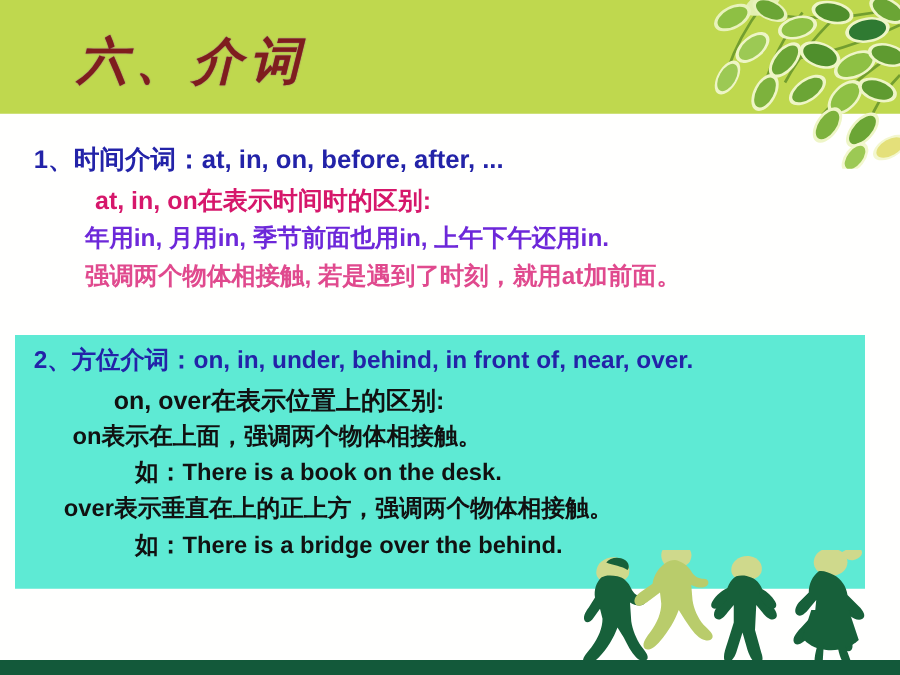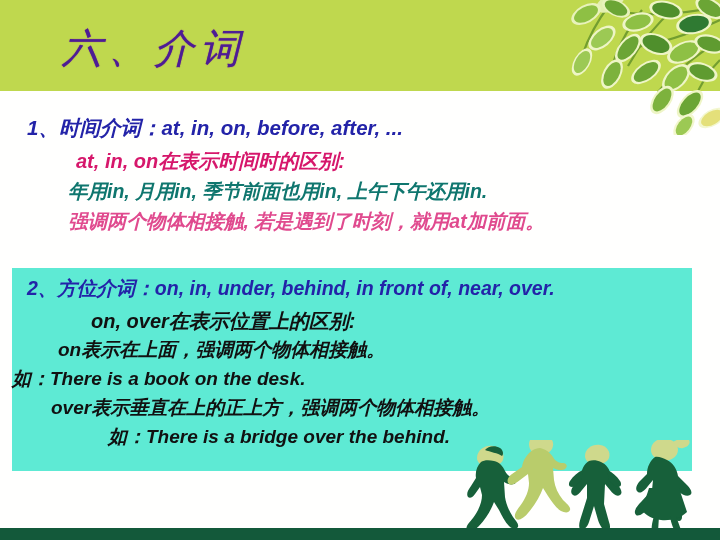--- a/index.html
+++ b/index.html
@@ -31,24 +31,24 @@
     height: 91px;
     background: #bfd84e;
     overflow: visible;
   }
   .banner-title {
     position: absolute;
     left: 62px;
     top: 21px;
     font-family: "DejaVu Serif", serif;
     font-size: 40px;
-    font-weight: normal;
+    font-weight: bold;
     font-style: italic;
     letter-spacing: 6px;
-    color: #4c1d95;
+    color: #7f1d1d;
     white-space: nowrap;
     text-shadow: 0 0 1px #7d2482;
   }
 
   
   .leaf-deco {
     position: absolute;
     right: 0;
     top: 0;
     width: 250px;
@@ -59,41 +59,40 @@
   
   .sec1 {
     position: absolute;
     left: 0;
     top: 118px;
     width: 720px;
   }
   .line {
     white-space: nowrap;
     line-height: 1.0;
-    font-style: italic;
   }
   .l1 {
     margin-left: 27px;
     font-size: 20.5px;
     font-weight: bold;
     color: #2323a8;
     height: 33px;
   }
   .l2 {
     margin-left: 76px;
     font-size: 20px;
     font-weight: bold;
     color: #d6176b;
     height: 31px;
   }
   .l3 {
     margin-left: 68px;
     font-size: 19.5px;
     font-weight: bold;
-    color: #0f766e;
+    color: #6d28d9;
     height: 30px;
   }
   .l4 {
     margin-left: 68px;
     font-size: 19.5px;
     font-weight: bold;
     color: #e04a8e;
     height: 30px;
   }
 
@@ -114,21 +113,21 @@
     font-weight: bold;
     color: #2323a8;
     height: 32px;
   }
   .yblk {
     color: #111111;
     font-weight: bold;
   }
   .y2 { margin-left: 79px; font-size: 20px; height: 29px; }
   .y3 { margin-left: 46px; font-size: 19px; height: 29px; }
-  .y4 { font-size: 19px; height: 29px; }
+  .y4 { margin-left: 96px; font-size: 19px; height: 29px; }
   .y5 { margin-left: 39px; font-size: 19px; height: 29px; }
   .y6 { margin-left: 96px; font-size: 19px; height: 29px; }
 
   
   .footer-bar {
     position: absolute;
     left: 0;
     top: 528px;
     width: 720px;
     height: 12px;

